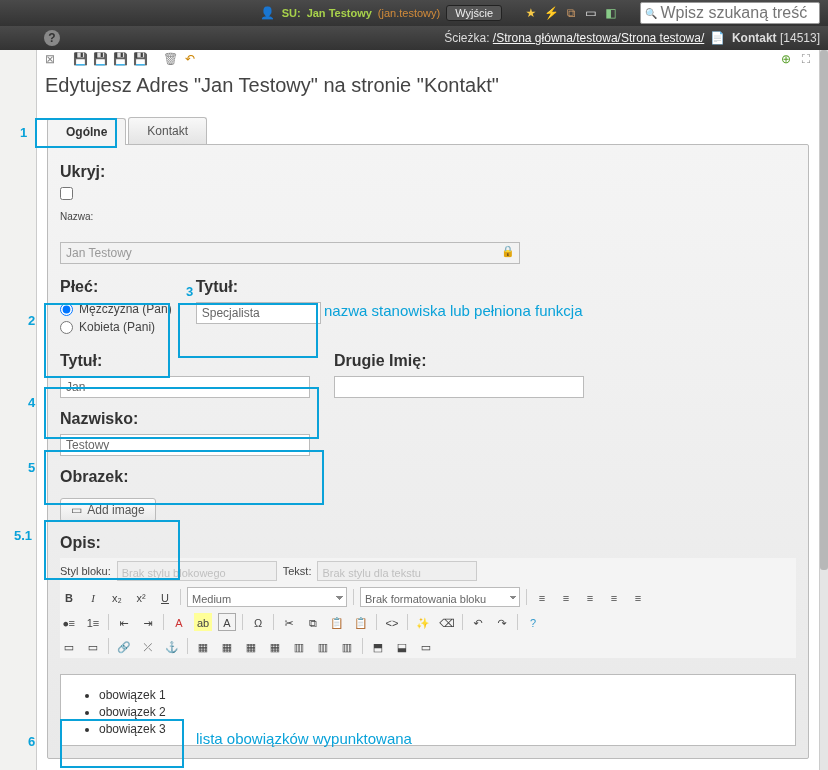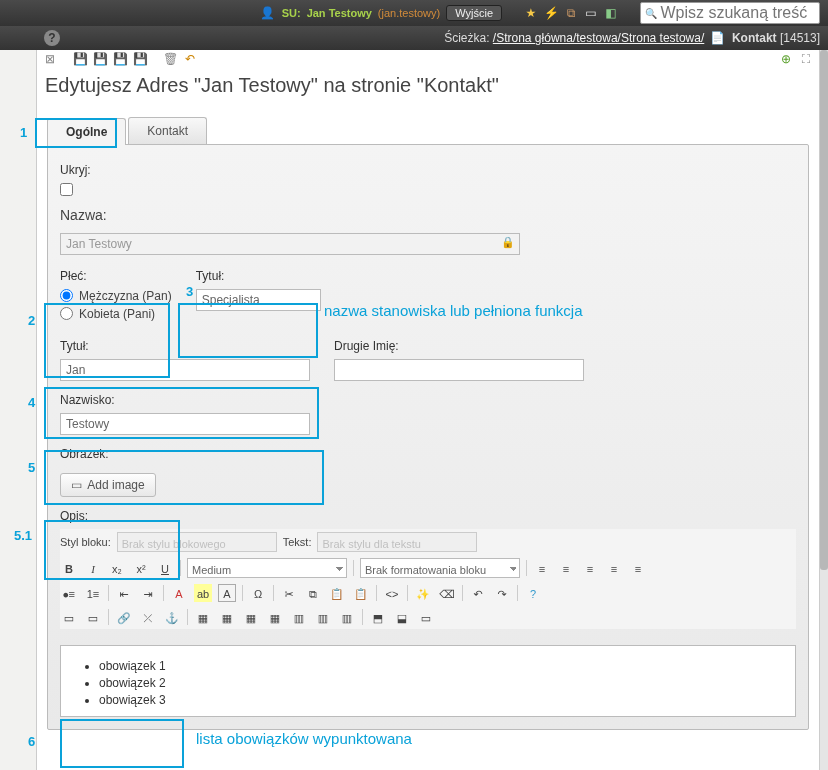--- a/index.html
+++ b/index.html
@@ -27,30 +27,30 @@
   .ticon{width:14px;height:14px;font-size:12px;color:#5c7a2e;line-height:14px;text-align:center}
   .ticon.gray{color:#888}
   .ticon.green{color:#5aa02c}
   .ticon.orange{color:#cc8400}
   h1.page-title{font-size:20px;color:#444;font-weight:normal;padding:6px 8px 10px}
   
   .tabrow{display:flex;align-items:flex-end;margin:10px 0 0 10px;position:relative}
   .tab{padding:6px 18px;border:1px solid #bbb;border-bottom:none;background:linear-gradient(#f8f8f8,#e4e4e4);color:#555;font-size:12px;border-radius:3px 3px 0 0;margin-right:2px;cursor:pointer}
   .tab.active{background:#f4f4f4;color:#333;font-weight:bold;position:relative;top:1px}
   .panel{border:1px solid #bbb;margin:0 10px 10px;background:linear-gradient(#f4f4f4,#e9e9e9);padding:12px;border-radius:0 2px 2px 2px}
-  .fld-label{font-weight:normal;color:#333;font-size:12px;margin:6px 0 6px}
-  .sub-label{color:#444;font-size:14px;margin:8px 0 10px}
+  .fld-label{font-weight:bold;color:#333;font-size:16px;margin:6px 0 6px}
+  .sub-label{color:#444;font-size:10px;margin:8px 0 20px}
   .txt{width:100%;max-width:460px;height:22px;border:1px solid #bbb;background:#fff;color:#666;padding:0 5px;font-size:12px}
   .txt.small{width:125px}
   .txt.mid{width:250px}
   .txt.locked{background:#f2f2f2;color:#999}
   .lockwrap{position:relative;display:inline-block;width:100%;max-width:460px}
   .lockwrap .lock{position:absolute;right:5px;top:3px;color:#aaa;font-size:11px}
   .chk{margin:6px 0}
-  .radio-row{display:flex;align-items:flex-start;gap:6px;margin:4px 0;color:#444}
+  .radio-row{display:flex;align-items:center;gap:6px;margin:4px 0;color:#444}
   .cols{display:flex;gap:24px;margin-top:8px}
   .col{flex:0 0 auto}
   .imgbtn{background:linear-gradient(#fefefe,#e8e8e8);border:1px solid #bbb;border-radius:3px;padding:4px 10px;color:#555;cursor:pointer;display:inline-flex;align-items:center;gap:5px;margin-top:6px}
   .editor-bar{background:#f4f4f4;margin-top:4px}
   .ed-row{display:flex;align-items:center;gap:6px;flex-wrap:wrap;padding:3px 0}
   .ed-sel{height:20px;border:1px solid #bbb;background:#fff;color:#666;font-size:11px;padding:3px 18px 0 4px;appearance:none;-webkit-appearance:none;background-image:linear-gradient(45deg,transparent 50%,#888 50%),linear-gradient(135deg,#888 50%,transparent 50%);background-position:right 6px top 8px,right 2px top 8px;background-size:4px 4px;background-repeat:no-repeat}
   .ed-sel.wide{width:160px}
   .ed-sel.disabled{background:#eee;color:#aaa}
   .ed-lbl{color:#444;font-size:11px}
   .ed-btn{width:18px;height:18px;text-align:center;line-height:18px;font-size:11px;color:#444;border:1px solid transparent}

